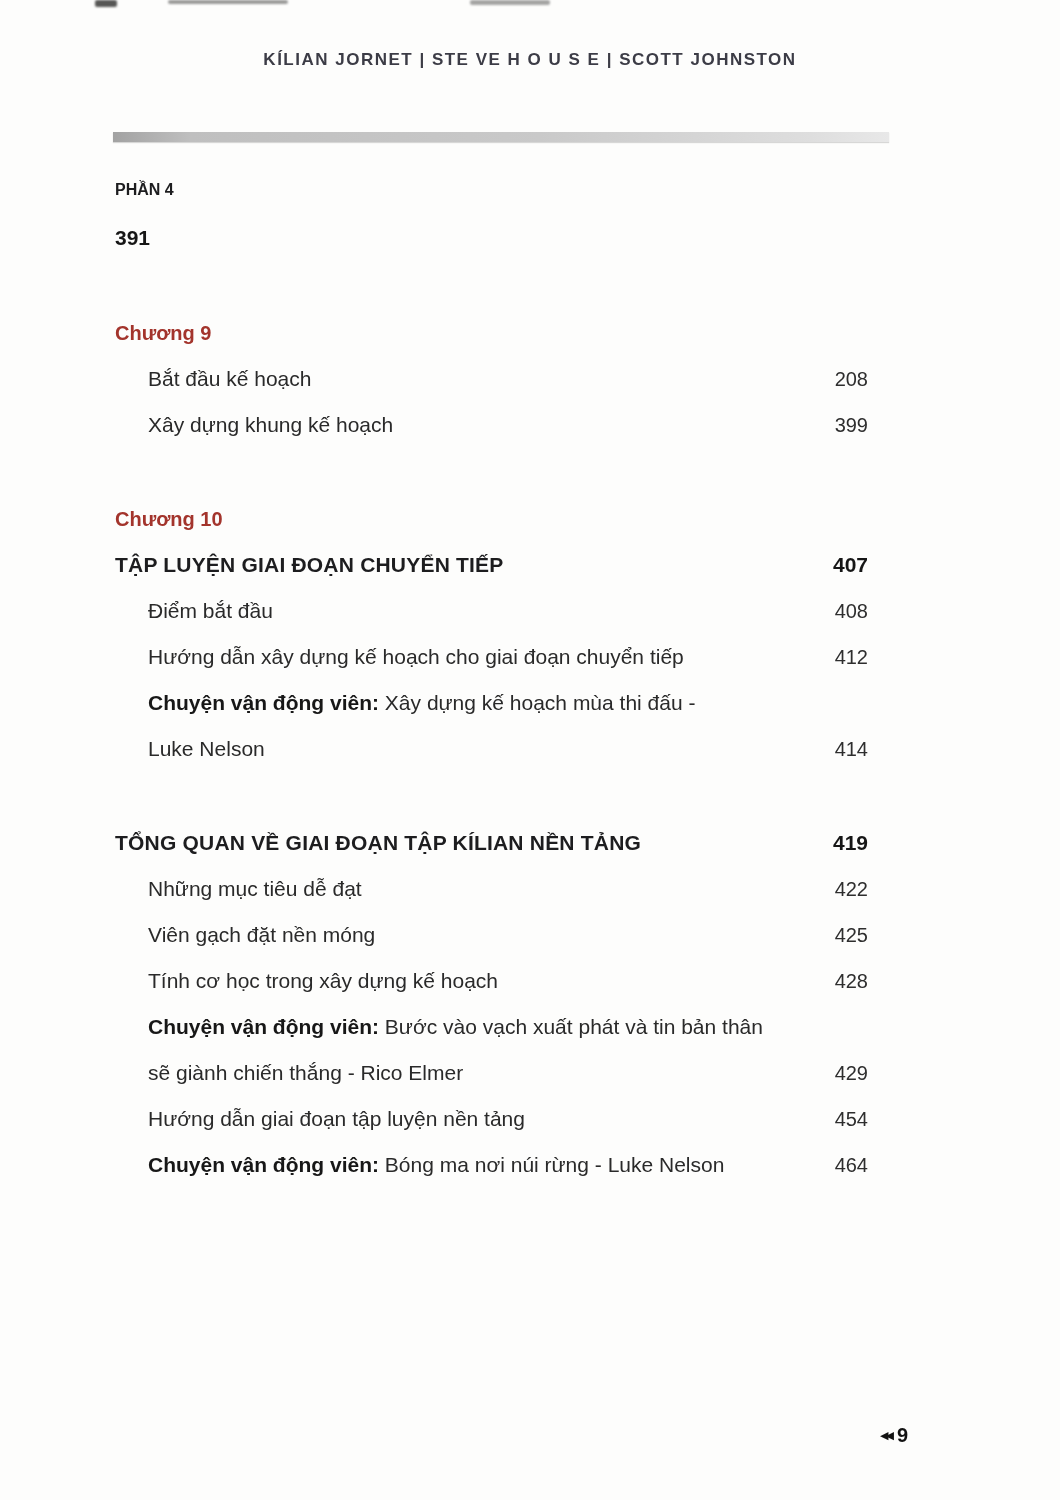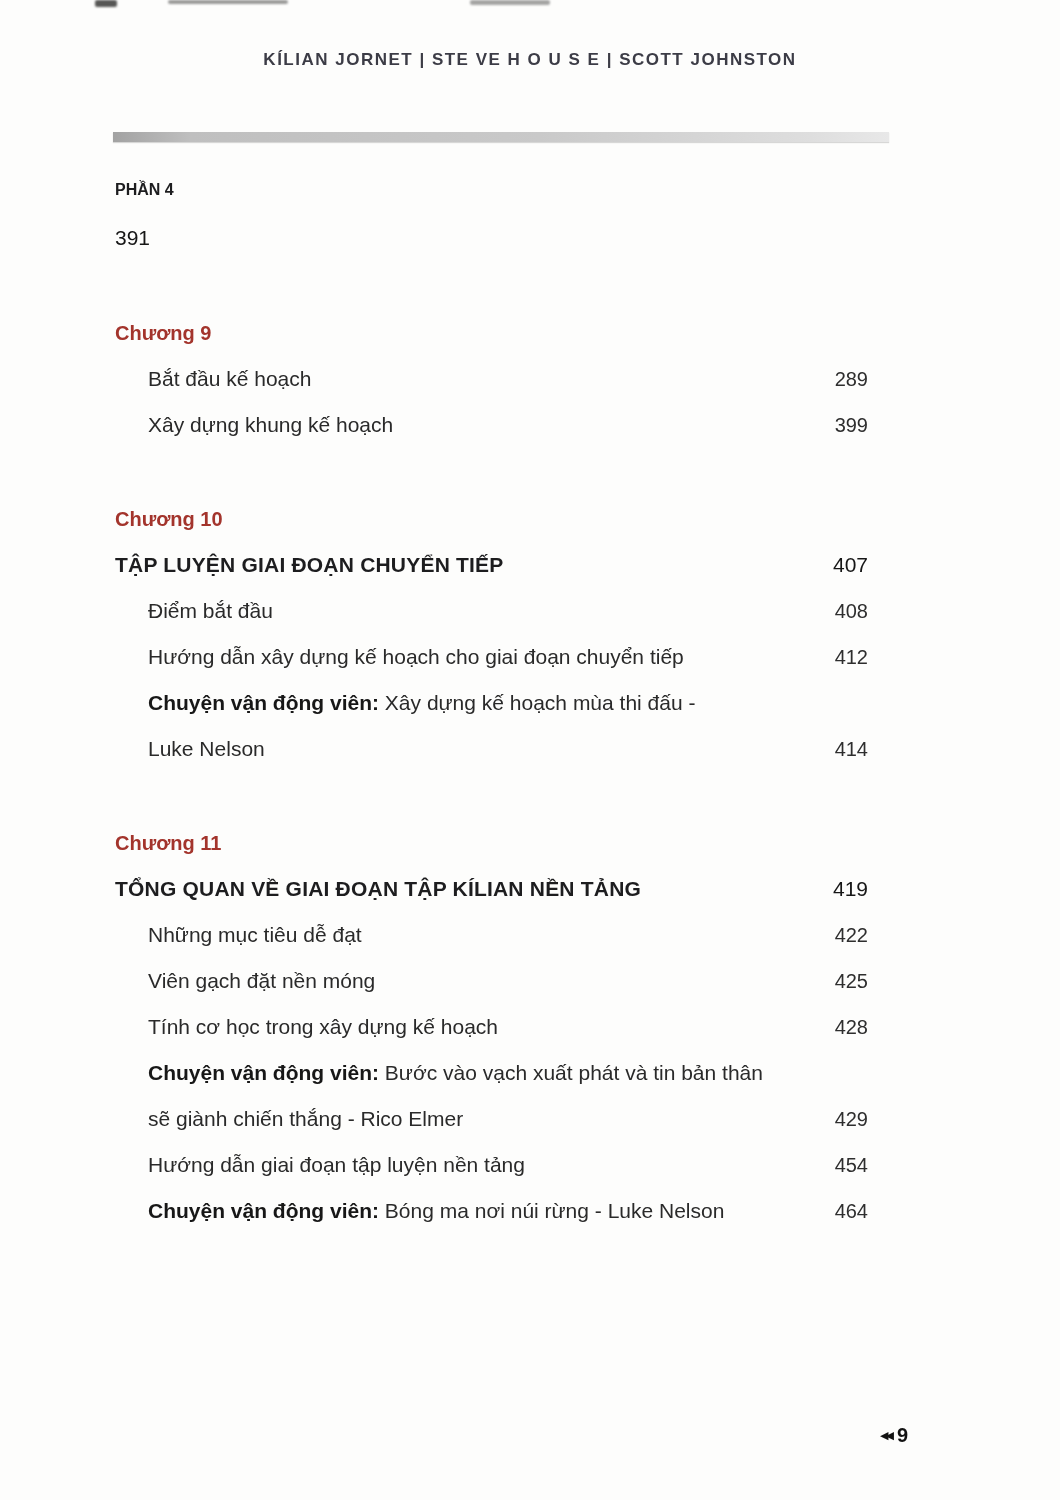--- a/index.html
+++ b/index.html
@@ -72,21 +72,21 @@
     color:#2a2a2a;
     padding-right:24px;
   }
   .entry-text strong{color:#171717;}
   .pagenum{
     font-size:20px;
     color:#2e2e2e;
     white-space:nowrap;
   }
   .chapter-page,.part-page{
-    font-weight:normal;
+    font-weight:bold;
     font-size:21px;
     color:#161616;
   }
   .page-indicator{
     position:absolute;
     right:152px;
     top:1424px;
     display:flex;
     align-items:center;
     gap:3px;
@@ -118,21 +118,21 @@
     <div class="part-label">PHẦN 4</div>
     <div class="row part-title-row">
       <span class="pagenum part-page">391</span>
     </div>
   </div>
   <div id="sections">
       <section class="toc-section">
         <div class="chapter-label">Chương 9</div>
         <div class="row entry-row">
           <span class="entry-text"><span>Bắt đầu kế hoạch</span></span>
-          <span class="pagenum">289</span>
+          <span class="pagenum">208</span>
         </div>
         <div class="row entry-row">
           <span class="entry-text"><span>Xây dựng khung kế hoạch</span></span>
           <span class="pagenum">399</span>
         </div>
       </section>
       <section class="toc-section">
         <div class="chapter-label">Chương 10</div>
         <div class="row title-row">
           <span class="chapter-title">TẬP LUYỆN GIAI ĐOẠN CHUYỂN TIẾP</span>
@@ -148,21 +148,20 @@
         </div>
         <div class="row entry-row">
           <span class="entry-text"><strong>Chuyện vận động viên:</strong><span> Xây dựng kế hoạch mùa thi đấu -</span></span>
         </div>
         <div class="row entry-row">
           <span class="entry-text"><span>Luke Nelson</span></span>
           <span class="pagenum">414</span>
         </div>
       </section>
       <section class="toc-section">
-        <div class="chapter-label">Chương 11</div>
         <div class="row title-row">
           <span class="chapter-title">TỔNG QUAN VỀ GIAI ĐOẠN TẬP KÍLIAN NỀN TẢNG</span>
           <span class="pagenum chapter-page">419</span>
         </div>
         <div class="row entry-row">
           <span class="entry-text"><span>Những mục tiêu dễ đạt</span></span>
           <span class="pagenum">422</span>
         </div>
         <div class="row entry-row">
           <span class="entry-text"><span>Viên gạch đặt nền móng</span></span>

